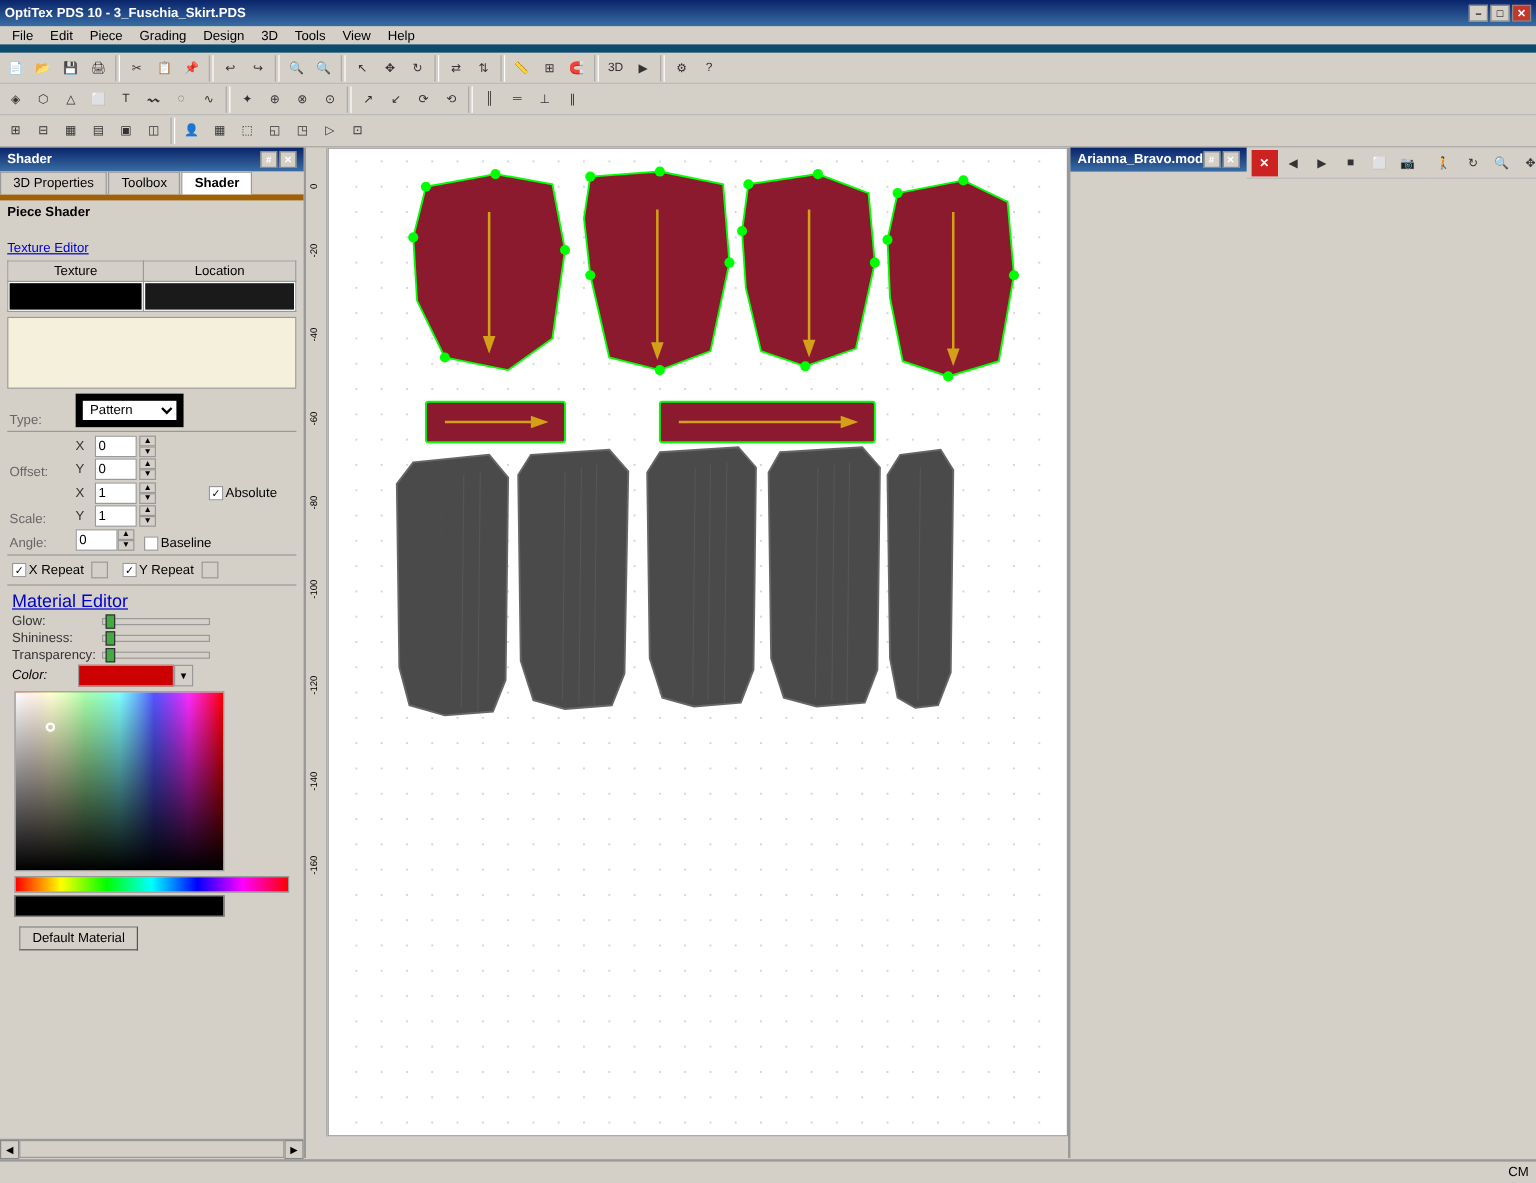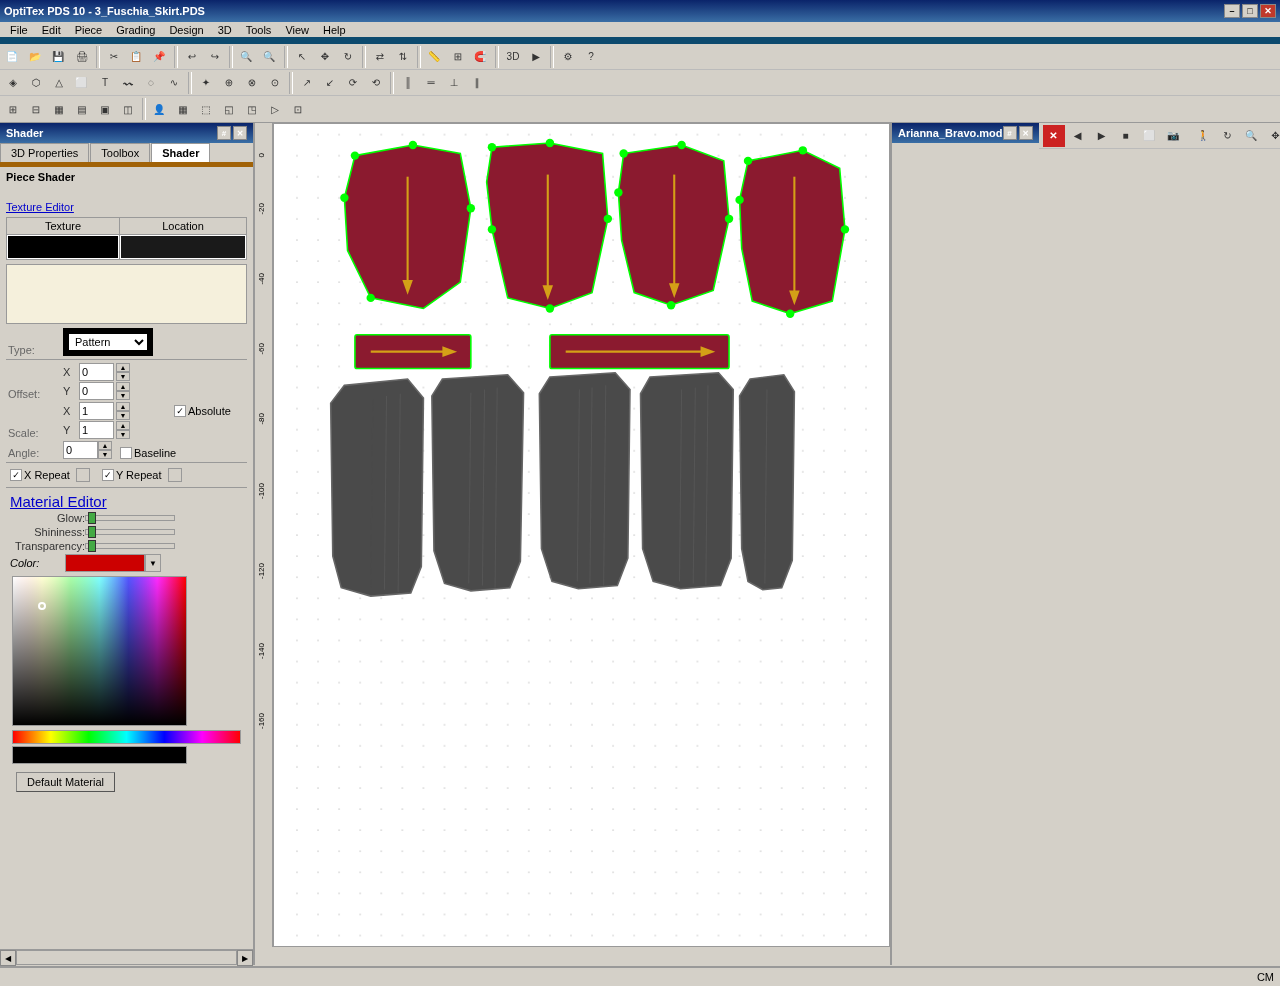--- a/index.html
+++ b/index.html
@@ -108,21 +108,21 @@
     .cb { width: 12px; height: 12px; border: 1px solid #999; background: #fff; display: flex; align-items: center; justify-content: center; font-size: 9px; }
     .cb.checked::after { content: '✓'; }
 
     .divider { height: 1px; background: #999; margin: 3px 0; }
 
     
     .repeat-row { display: flex; align-items: center; gap: 4px; padding: 2px 4px; }
 
     
     .material-editor-link { color: #0000cc; font-size: 15px; cursor: pointer; text-decoration: underline; padding: 2px 4px; display: block; }
-    .slider-row { display: flex; align-items: center; margin-bottom: 2px; padding: 0 4px; text-align: right; }
+    .slider-row { display: flex; align-items: center; margin-bottom: 2px; padding: 0 4px; }
     .slider-label { min-width: 75px; font-size: 11px; color: #333; }
     .slider-track { width: 90px; height: 6px; background: #d4d0c8; border: 1px solid #999; position: relative; }
     .slider-thumb { width: 8px; height: 12px; background: #4a4; border: 1px solid #333; position: absolute; top: -4px; left: 2px; cursor: pointer; }
 
     
     .color-row { display: flex; align-items: center; margin-bottom: 2px; padding: 0 4px; font-style: italic; }
     .color-label { min-width: 55px; font-size: 11px; }
     .color-swatch { width: 80px; height: 18px; background: #cc0000; border: 1px solid #999; }
     .color-dropdown { width: 16px; height: 18px; background: #d4d0c8; border: 1px solid #999; display: flex; align-items: center; justify-content: center; font-size: 8px; cursor: pointer; }
     .color-picker-gradient {

